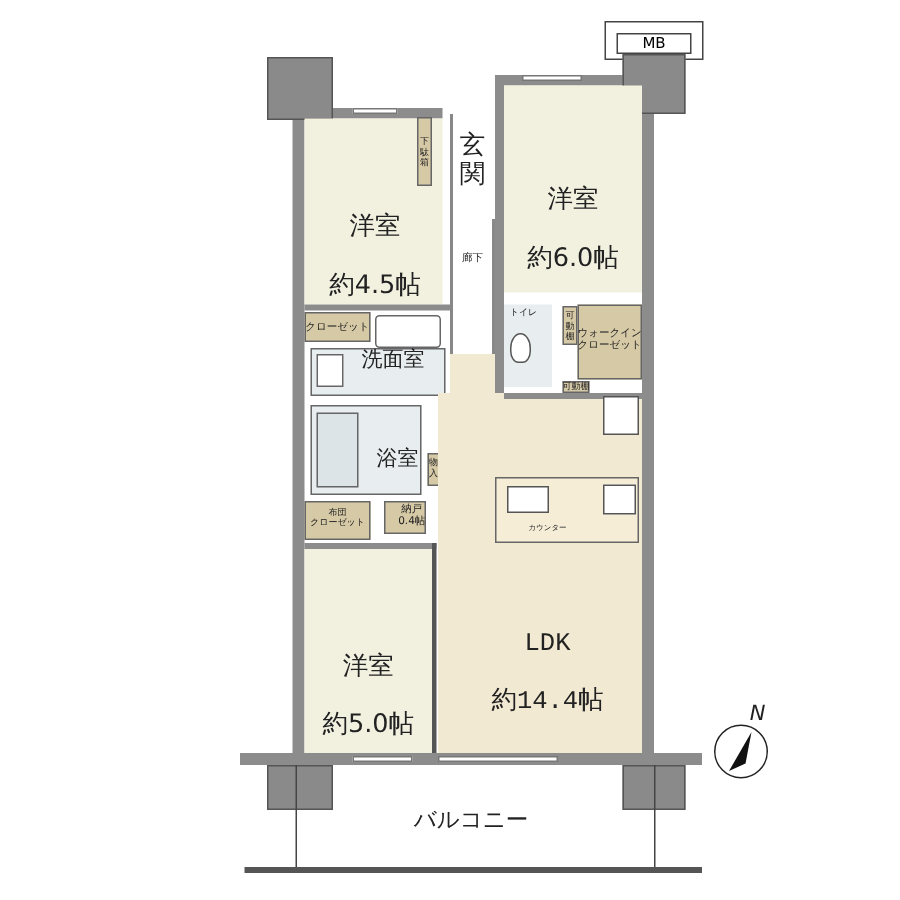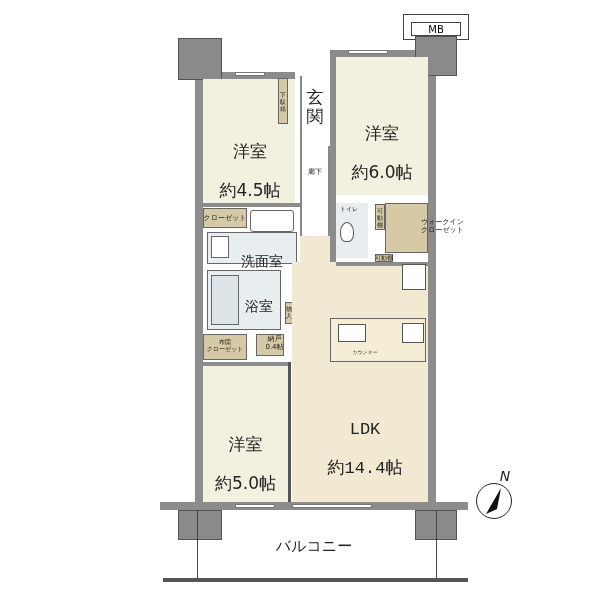--- a/index.html
+++ b/index.html
@@ -57,25 +57,25 @@
   <span>約6.0帖</span>
 </div>
 
 <div class="abs wall" style="left:203px;top:203px;width:97px;height:4px;"></div>
 <div class="abs clo" style="left:203px;top:208px;width:44px;height:20px;"></div>
 <div class="lbl" style="left:203px;top:214px;width:44px;font-size:7px;">クローゼット</div>
 
 <div class="abs wet" style="left:207px;top:232px;width:90px;height:32px;border:1px solid #666;"></div>
 <div class="abs" style="left:211px;top:236px;width:18px;height:22px;border:1px solid #666;background:#fff;"></div>
 <div class="abs" style="left:250px;top:210px;width:44px;height:22px;border:1px solid #666;background:#fff;border-radius:3px;"></div>
-<div class="lbl mid" style="left:232px;top:253px;width:60px;">洗面室</div>
+<div class="lbl mid" style="left:232px;top:232px;width:60px;">洗面室</div>
 
 <div class="abs wet" style="left:207px;top:270px;width:74px;height:60px;border:1px solid #666;"></div>
 <div class="abs" style="left:211px;top:275px;width:28px;height:50px;border:1px solid #666;background:#dce4e8;"></div>
-<div class="lbl mid" style="left:238px;top:298px;width:42px;">浴室</div>
+<div class="lbl mid" style="left:238px;top:298px;width:54px;">浴室</div>
 
 <div class="abs clo" style="left:285px;top:302px;width:8px;height:22px;"></div>
 <div class="lbl sm" style="left:285px;top:306px;width:8px;">物入</div>
 
 <div class="abs clo" style="left:203px;top:334px;width:44px;height:26px;"></div>
 <div class="lbl sm" style="left:203px;top:339px;width:44px;">布団
 クローゼット</div>
 <div class="abs clo" style="left:256px;top:334px;width:28px;height:22px;"></div>
 <div class="lbl" style="left:256px;top:335px;width:37px;font-size:7px;">納戸
 0.4帖</div>
@@ -89,21 +89,21 @@
 <div class="abs line" style="left:288px;top:362px;width:3px;height:140px;"></div>
 
 <div class="abs wall" style="left:330px;top:200px;width:6px;height:90px;"></div>
 <div class="abs wet" style="left:336px;top:203px;width:32px;height:55px;"></div>
 <div class="lbl" style="left:336px;top:206px;width:26px;font-size:6px;">トイレ</div>
 <div class="abs" style="left:340px;top:222px;width:14px;height:20px;border:1px solid #555;border-radius:50% 50% 40% 40%;background:#fff;"></div>
 
 <div class="abs clo" style="left:375px;top:204px;width:10px;height:26px;"></div>
 <div class="lbl sm" style="left:375px;top:208px;width:10px;">可動棚</div>
 <div class="abs clo" style="left:385px;top:203px;width:43px;height:50px;"></div>
-<div class="lbl" style="left:385px;top:218px;width:43px;font-size:7px;margin-left:36px;">ウォークイン
+<div class="lbl" style="left:385px;top:218px;width:43px;font-size:7px;">ウォークイン
 クローゼット</div>
 <div class="abs clo" style="left:375px;top:254px;width:18px;height:8px;"></div>
 <div class="lbl sm" style="left:375px;top:255px;width:18px;">可動棚</div>
 
 <div class="abs ldk" style="left:292px;top:262px;width:136px;height:240px;"></div>
 <div class="abs ldk" style="left:300px;top:236px;width:30px;height:30px;"></div>
 <div class="abs wall" style="left:336px;top:262px;width:92px;height:4px;"></div>
 <div class="abs" style="left:402px;top:264px;width:24px;height:26px;border:1px solid #555;background:#fff;"></div>
 
 <div class="abs" style="left:330px;top:318px;width:96px;height:44px;border:1px solid #666;background:#f5edd6;"></div>

